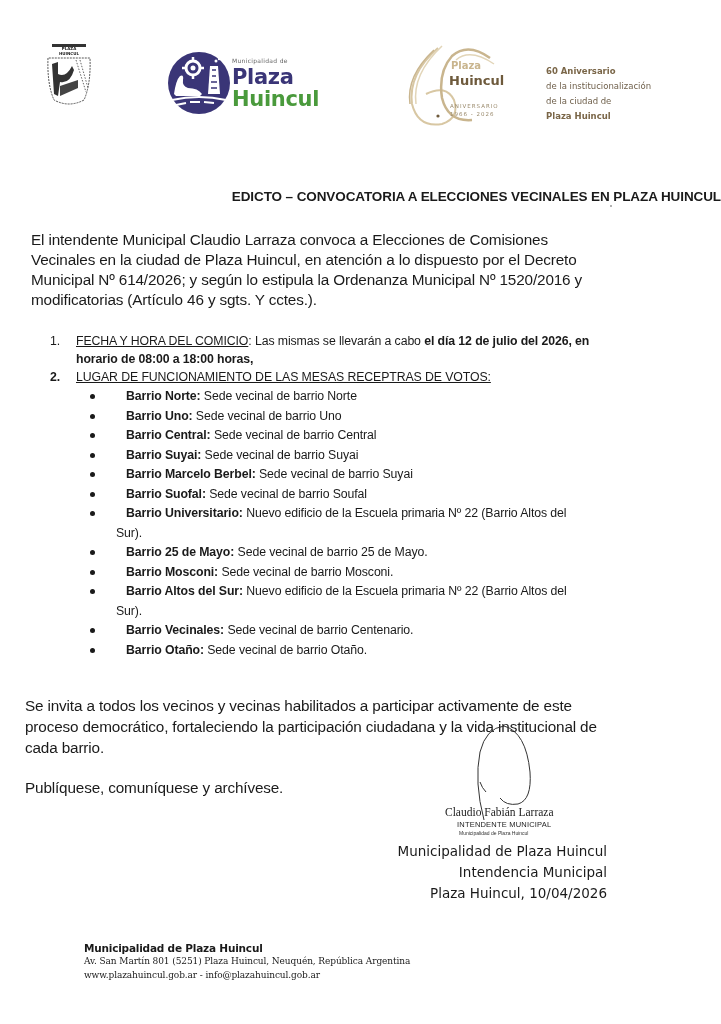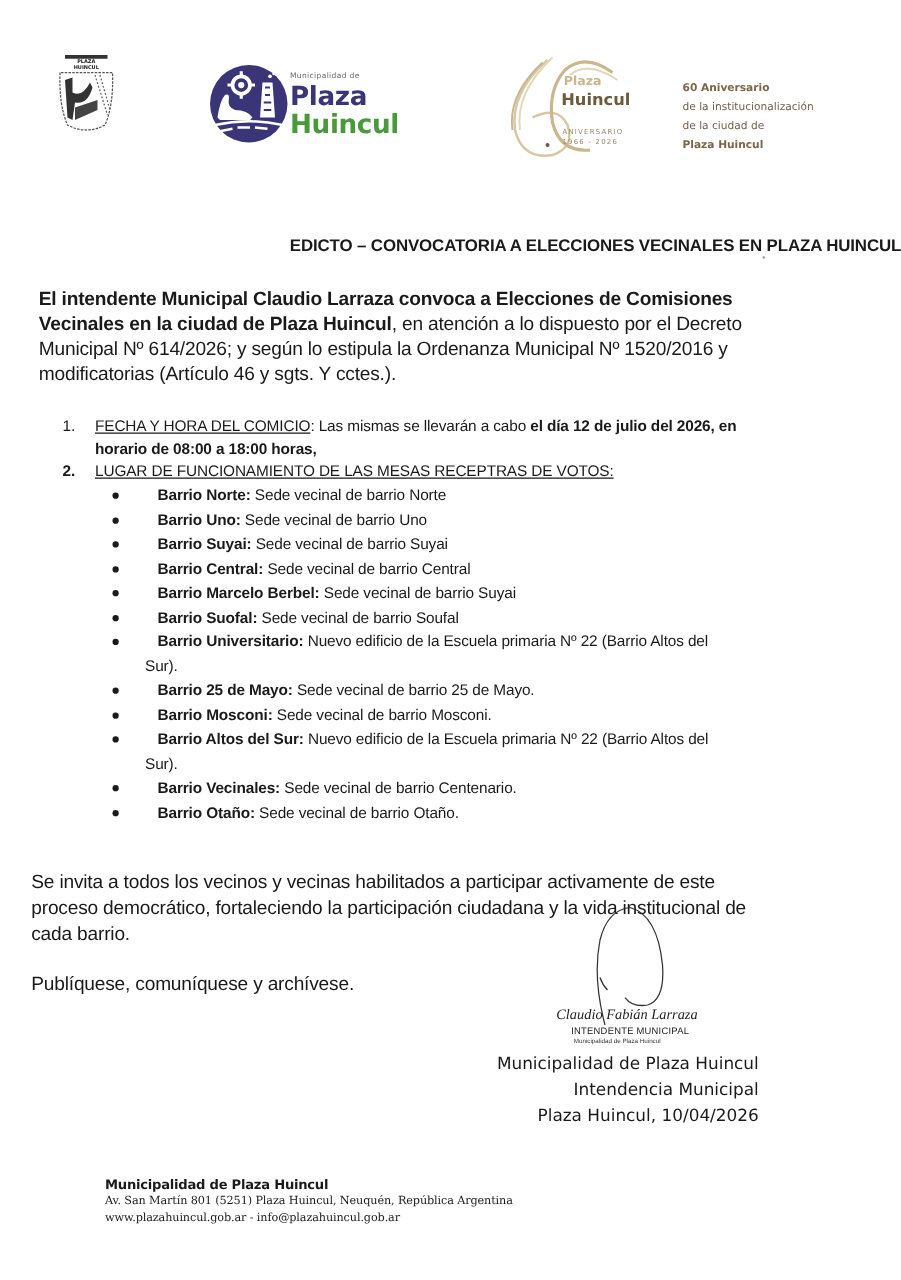--- a/index.html
+++ b/index.html
@@ -22,39 +22,39 @@
     .anniv-logo-sub2 { position: absolute; left: 450px; top: 111px; font-size: 5.5px; color: #9a8a6c; letter-spacing: 1px; font-family: "DejaVu Sans", sans-serif; }
 
     .anniv-text { position: absolute; left: 546px; top: 64px; font-family: "DejaVu Sans", sans-serif; font-size: 8.5px; line-height: 15px; color: #6e5f4a; }
     .anniv-text .strong { font-weight: bold; color: #7a6648; }
 
     
     .title { position: absolute; left: 0; top: 189px; width: 721px; text-align: right; font-weight: bold; font-size: 13.5px; letter-spacing: -0.1px; padding-left: 18px; }
     .dot-mark { position: absolute; left: 610px; top: 205px; width: 2px; height: 2px; background: #999; border-radius: 50%; }
 
     .intro { position: absolute; left: 31px; top: 230px; width: 580px; font-size: 15.3px; line-height: 20px; letter-spacing: -0.15px; }
-    .intro b { font-weight: bold; }
+    .intro b { font-weight: normal; }
 
     .numbered { position: absolute; left: 50px; top: 332px; width: 560px; font-size: 12.3px; line-height: 18px; letter-spacing: -0.1px; }
     .num-item { position: relative; padding-left: 26px; }
     .num-item .num { position: absolute; left: 0; top: 0; }
     .num-item .u { text-decoration: underline; font-weight: normal; }
     .num-item b { font-weight: bold; }
 
     .bullets { list-style: none; margin-top: 1px; margin-left: 40px; }
     .bullets li { position: relative; padding-left: 26px; line-height: 19.5px; width: 490px; }
     .bullets li .bullet { position: absolute; left: 0; top: 7px; width: 5px; height: 5px; background: #1a1a1a; border-radius: 50%; }
     .bullets li b { font-weight: bold; padding-left: 10px; }
 
     .closing { position: absolute; left: 25px; top: 695px; width: 590px; font-size: 15.3px; line-height: 21px; letter-spacing: -0.15px; }
     .publiquese { position: absolute; left: 25px; top: 779px; font-size: 15.3px; letter-spacing: -0.15px; }
 
     
     .signature { position: absolute; left: 470px; top: 722px; width: 70px; height: 100px; }
-    .sig-name { position: absolute; left: 445px; top: 806px; font-family: "Liberation Serif", serif; font-style: italic; font-size: 11.5px; color: #222; }
+    .sig-name { position: absolute; left: 445px; top: 806px; font-family: "Liberation Serif", serif; font-size: 11.5px; color: #222; }
     .sig-role { position: absolute; left: 457px; top: 820px; font-size: 7.5px; color: #222; letter-spacing: 0.2px; }
     .sig-muni { position: absolute; left: 459px; top: 830px; font-size: 5px; color: #333; }
     .sig-line1 { position: absolute; right: 114px; top: 843px; font-size: 14.5px; text-align: right; white-space: nowrap; font-family: "DejaVu Sans", sans-serif; font-size: 13.5px; }
     .sig-line2 { position: absolute; right: 114px; top: 864px; font-size: 13.5px; text-align: right; white-space: nowrap; font-family: "DejaVu Sans", sans-serif; }
     .sig-line3 { position: absolute; right: 114px; top: 885px; font-size: 13.5px; text-align: right; white-space: nowrap; font-family: "DejaVu Sans", sans-serif; }
 
     
     .footer { position: absolute; left: 84px; top: 942px; }
     .footer .f-name { font-family: "DejaVu Sans", sans-serif; font-weight: bold; font-size: 10.5px; color: #1a1a1a; letter-spacing: -0.2px; }
     .footer .f-addr, .footer .f-web { font-family: "DejaVu Serif", serif; font-size: 9px; color: #1a1a1a; line-height: 14px; letter-spacing: -0.1px; }
@@ -131,22 +131,22 @@
     <span class="u">FECHA Y HORA DEL COMICIO</span><span>: Las mismas se llevarán a cabo </span><b>el día 12 de julio del 2026, en horario de 08:00 a 18:00 horas,</b>
   </div>
   <div class="num-item">
     <span class="num" style="font-weight:bold;">2.</span>
     <span class="u">LUGAR DE FUNCIONAMIENTO DE LAS MESAS RECEPTRAS DE VOTOS:</span>
   </div>
 
   <ul class="bullets" id="locations">
       <li><span class="bullet"></span><b>Barrio Norte:</b><span> Sede vecinal de barrio Norte</span></li>
       <li><span class="bullet"></span><b>Barrio Uno:</b><span> Sede vecinal de barrio Uno</span></li>
+      <li><span class="bullet"></span><b>Barrio Central:</b><span> Sede vecinal de barrio Central</span></li>
       <li><span class="bullet"></span><b>Barrio Suyai:</b><span> Sede vecinal de barrio Suyai</span></li>
-      <li><span class="bullet"></span><b>Barrio Central:</b><span> Sede vecinal de barrio Central</span></li>
       <li><span class="bullet"></span><b>Barrio Marcelo Berbel:</b><span> Sede vecinal de barrio Suyai</span></li>
       <li><span class="bullet"></span><b>Barrio Suofal:</b><span> Sede vecinal de barrio Soufal</span></li>
       <li><span class="bullet"></span><b>Barrio Universitario:</b><span> Nuevo edificio de la Escuela primaria Nº 22 (Barrio Altos del Sur).</span></li>
       <li><span class="bullet"></span><b>Barrio 25 de Mayo:</b><span> Sede vecinal de barrio 25 de Mayo.</span></li>
       <li><span class="bullet"></span><b>Barrio Mosconi:</b><span> Sede vecinal de barrio Mosconi.</span></li>
       <li><span class="bullet"></span><b>Barrio Altos del Sur:</b><span> Nuevo edificio de la Escuela primaria Nº 22 (Barrio Altos del Sur).</span></li>
       <li><span class="bullet"></span><b>Barrio Vecinales:</b><span> Sede vecinal de barrio Centenario.</span></li>
       <li><span class="bullet"></span><b>Barrio Otaño:</b><span> Sede vecinal de barrio Otaño.</span></li>
     </ul>
 </div>

